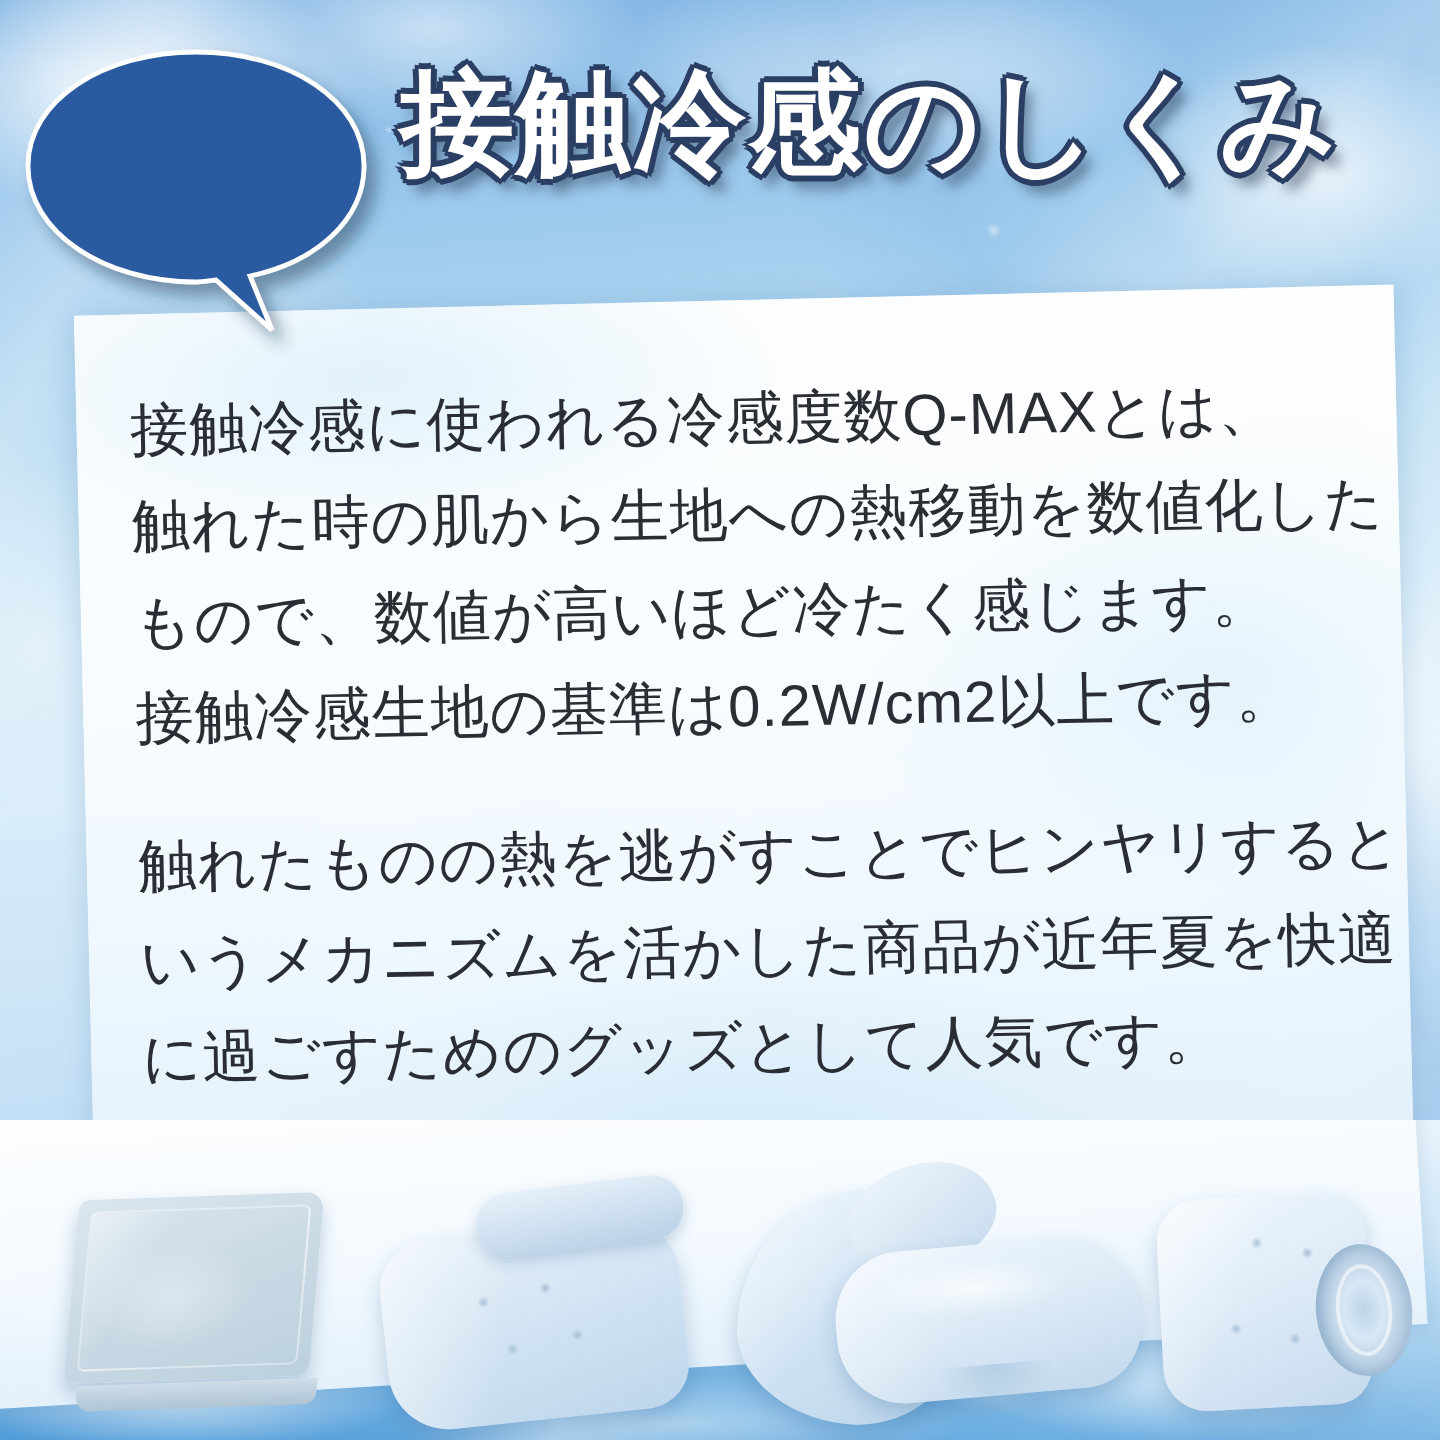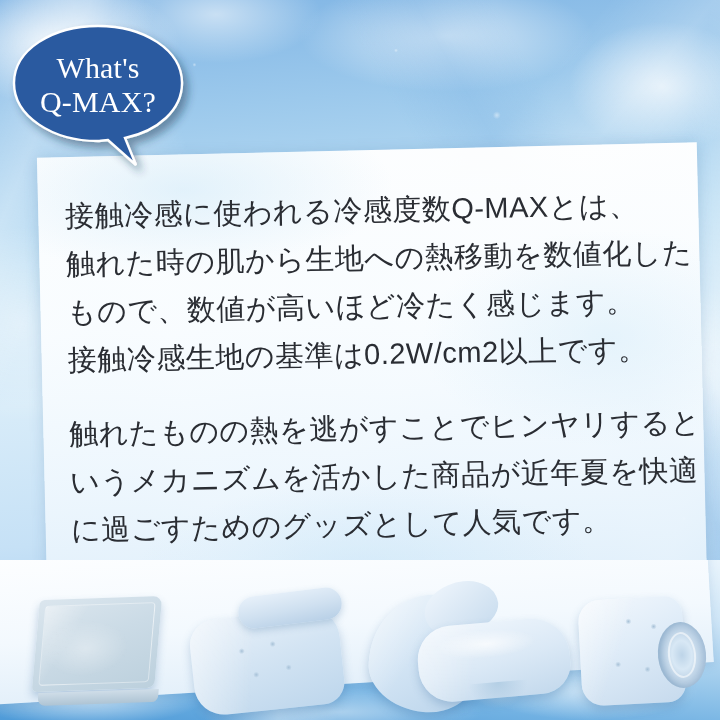--- a/index.html
+++ b/index.html
@@ -348,26 +348,23 @@
           <feDropShadow dx="5" dy="6" stdDeviation="4" flood-color="#163050" flood-opacity="0.45"></feDropShadow>
         </filter>
       </defs>
       <g filter="url(#bshadow)">
         <path d="M86 2 C132 2 170 26 170 59 C170 86 146 107 113 114
                  L124 141 L96 116
                  C91 116.6 88 117 86 117
                  C40 117 2 92 2 59 C2 26 40 2 86 2 Z" fill="#2C5AA0" stroke="#FFFFFF" stroke-width="2.4"></path>
       </g>
     </svg>
-    <div class="badge-text">
-      <span class="badge-line">What's</span>
-      <span class="badge-line">Q-MAX?</span>
-    </div>
   </div>
 
+  <div class="title">接触冷感のしくみ</div>
 
   <div class="copy">
     <p class="para">
       <span class="line">接触冷感に使われる冷感度数Q-MAXとは、</span><br>
       <span class="line">触れた時の肌から生地への熱移動を数値化した</span><br>
       <span class="line">もので、数値が高いほど冷たく感じます。</span><br>
       <span class="line">接触冷感生地の基準は0.2W/cm2以上です。</span>
     </p>
     <p class="para">
       <span class="line">触れたものの熱を逃がすことでヒンヤリすると</span><br>

